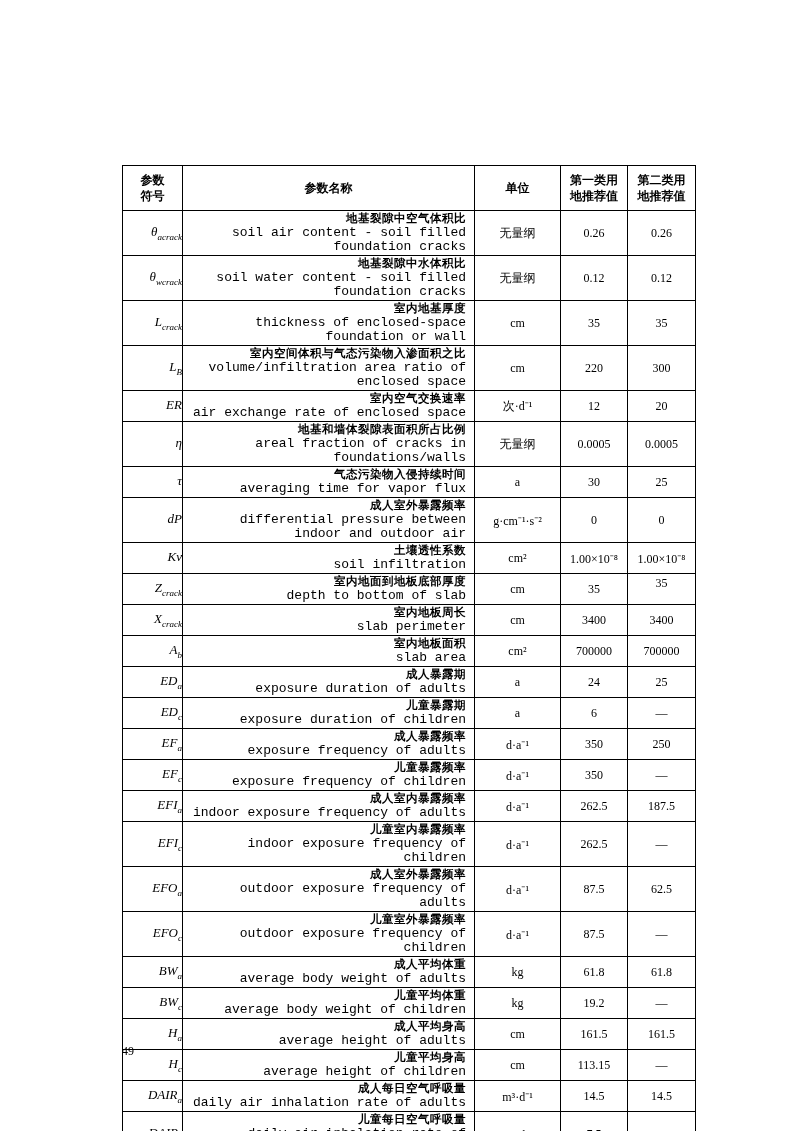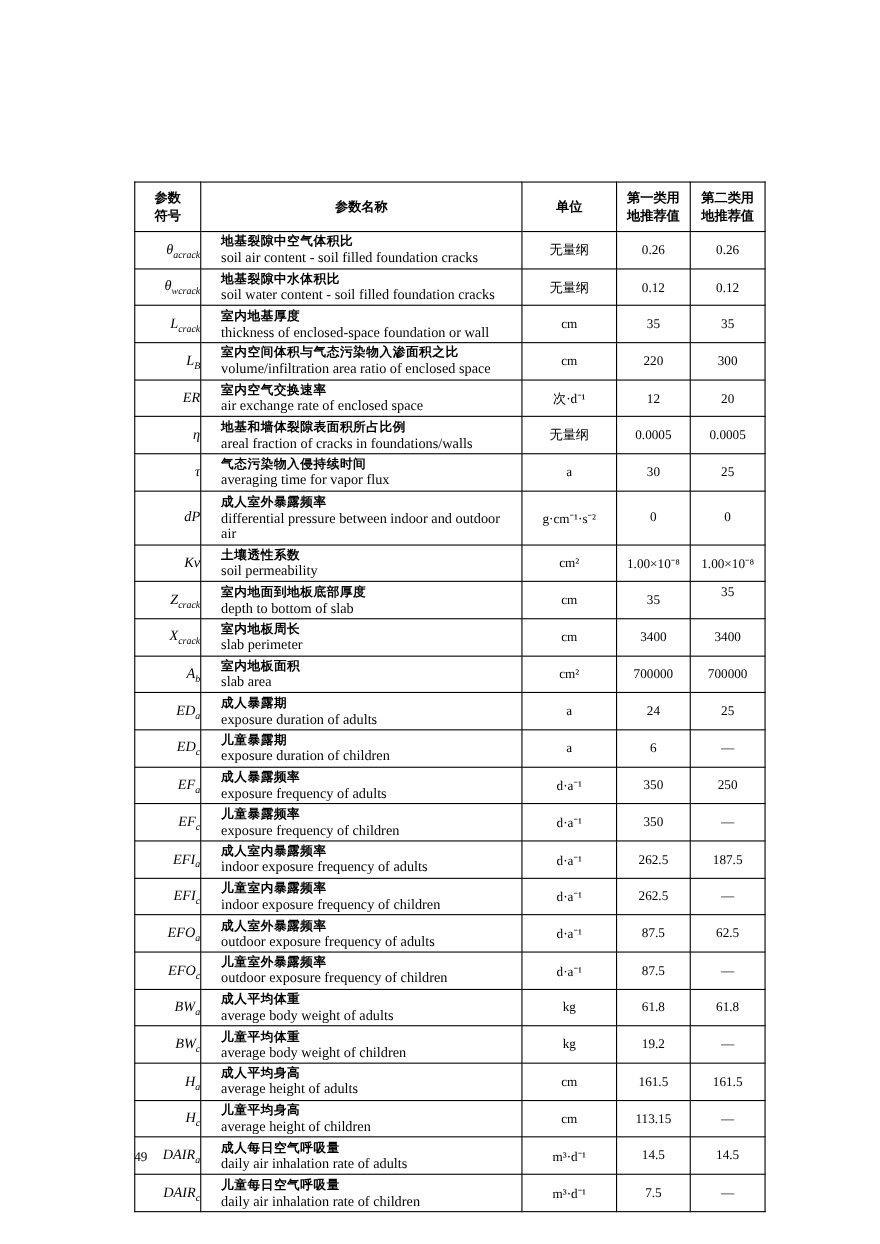--- a/index.html
+++ b/index.html
@@ -37,21 +37,21 @@
   td.sym {
     text-align:right;
     font-style:italic;
     font-size:13px;
     white-space:nowrap;
   }
   td.sym sub {
     font-size:9px;
     font-style:italic;
   }
-  td.name { padding:1px 18px; text-align:left; }
+  td.name { padding:1px 8px; text-align:right;font-family:Liberation Mono, monospace; }
   .zh {
     display:block;
     font-size:11.5px;
     line-height:14px;
     font-weight:600;
     letter-spacing:0.5px;
   }
   .en {
     display:block;
     font-size:13px;
@@ -182,21 +182,21 @@
       <span class="en">differential pressure between indoor and outdoor air</span>
     </td>
     <td class="unit">g·cm⁻¹·s⁻²</td>
     <td class="val">0</td>
     <td class="val">0</td>
   </tr>
       <tr>
     <td class="sym"><span>Kv</span><sub></sub></td>
     <td class="name">
       <span class="zh">土壤透性系数</span>
-      <span class="en">soil permeability</span>
+      <span class="en">soil infiltration</span>
     </td>
     <td class="unit">cm²</td>
     <td class="val">1.00×10⁻⁸</td>
     <td class="val">1.00×10⁻⁸</td>
   </tr>
       <tr>
     <td class="sym"><span>Z</span><sub>crack</sub></td>
     <td class="name">
       <span class="zh">室内地面到地板底部厚度</span>
       <span class="en">depth to bottom of slab</span>

